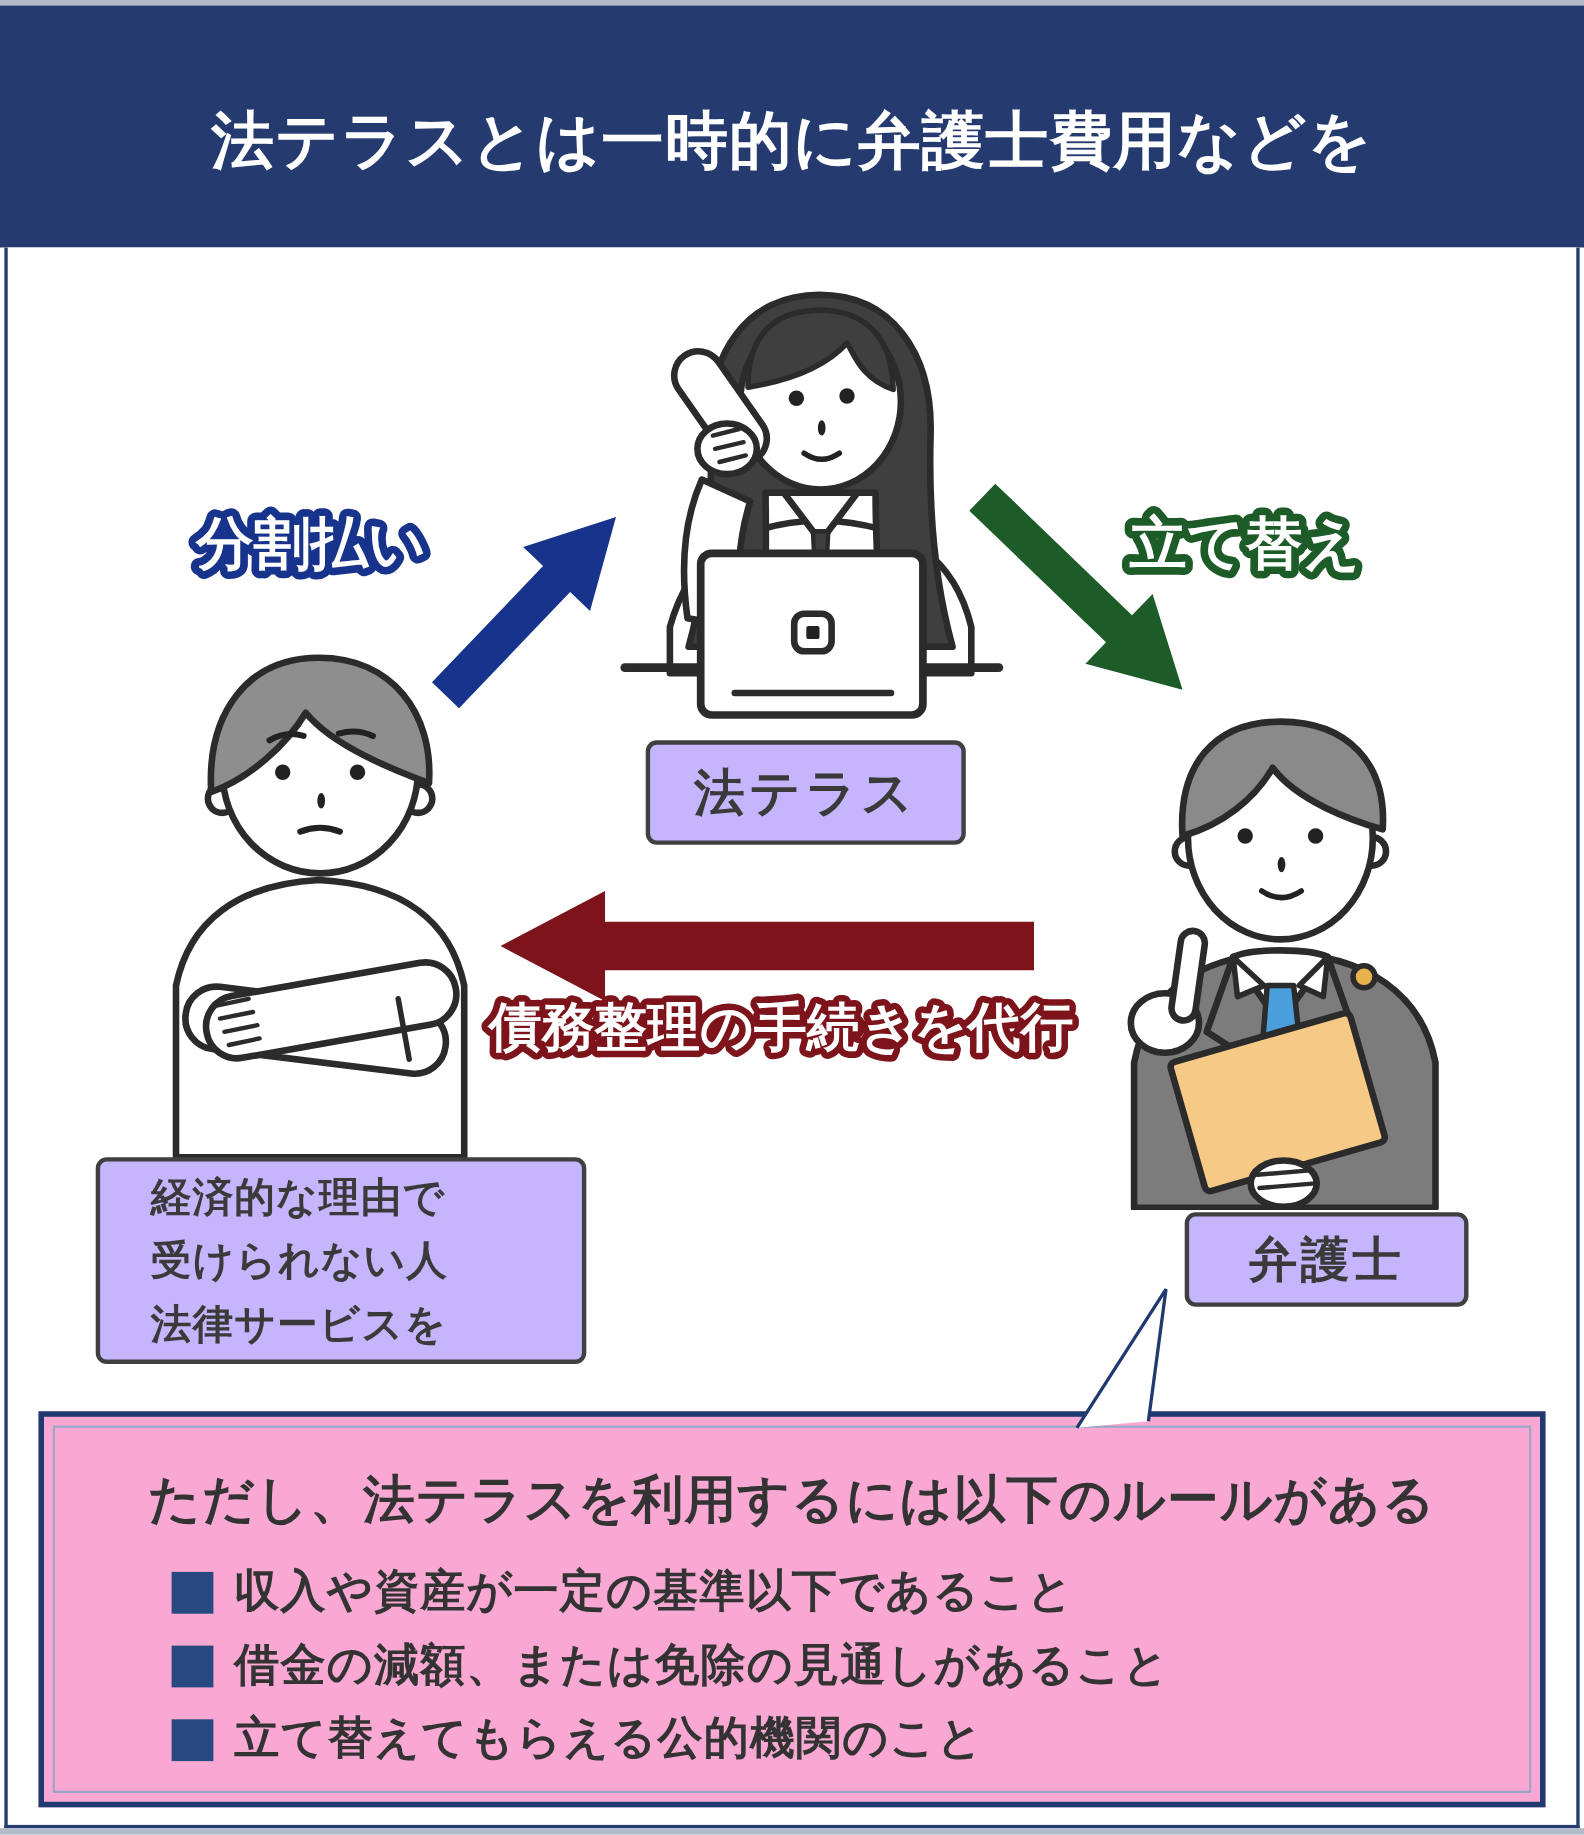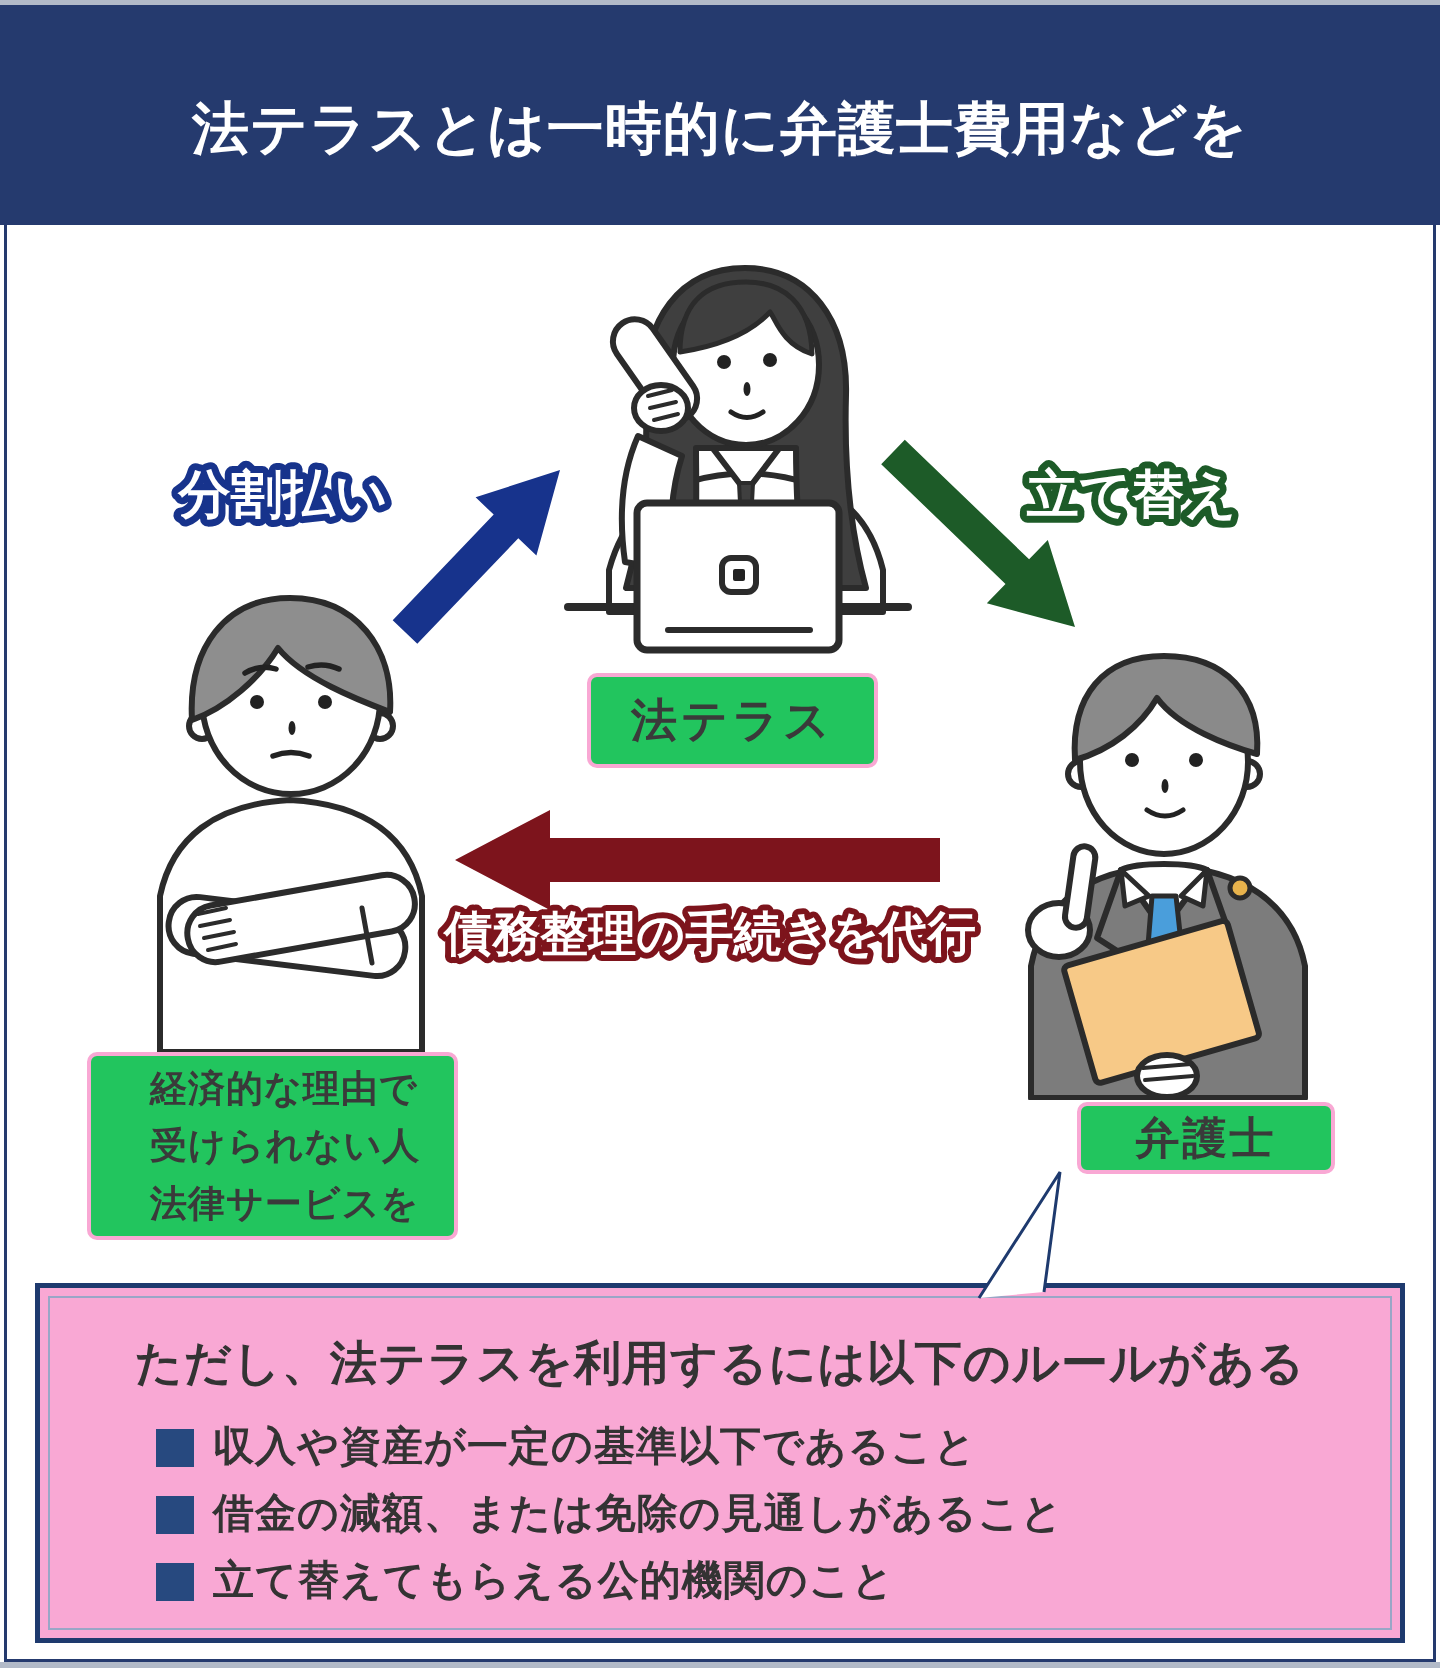--- a/index.html
+++ b/index.html
@@ -20,30 +20,30 @@
     color:#ffffff;font-size:57px;font-weight:800;line-height:1.2;
     letter-spacing:1px;white-space:nowrap;margin-top:26px;
   }
   .panel{
     position:absolute;left:4px;top:225px;width:1432px;height:1437px;
     box-sizing:border-box;background:#ffffff;
     border:3px solid #253a6e;border-top:none;
   }
   .fig{position:absolute;}
   .label-box{
-    position:absolute;background:#22c55e;border:4px solid #f9a8d4;
+    position:absolute;background:#c4b5fd;border:4px solid #404040;
     border-radius:10px;display:flex;align-items:center;justify-content:center;
     color:#3a3a3a;font-weight:700;box-sizing:border-box;
   }
   #label-center{left:587px;top:673px;width:291px;height:95px;font-size:46px;letter-spacing:4px;}
-  #label-right{left:1077px;top:1102px;width:258px;height:72px;font-size:44px;letter-spacing:3px;}
+  #label-right{left:1077px;top:1102px;width:258px;height:86px;font-size:44px;letter-spacing:3px;}
   #label-left{
-    left:87px;top:1052px;width:371px;height:188px;font-size:37px;
+    left:87px;top:1052px;width:446px;height:188px;font-size:37px;
     flex-direction:column;align-items:flex-start;justify-content:center;
-    padding-left:59px;line-height:1.55;letter-spacing:1px;text-align:right;
+    padding-left:46px;line-height:1.55;letter-spacing:1px;text-align:right;
   }
   .rules-box{
     position:absolute;left:35px;top:1283px;width:1370px;height:360px;
     box-sizing:border-box;border:5px solid #1e3a6e;background:#f9a8d4;
   }
   .rules-box::before{
     content:"";position:absolute;inset:8px;border:2px solid #9aa6c6;pointer-events:none;
   }
   .rules-title{
     margin-top:44px;text-align:center;font-size:47px;font-weight:800;

